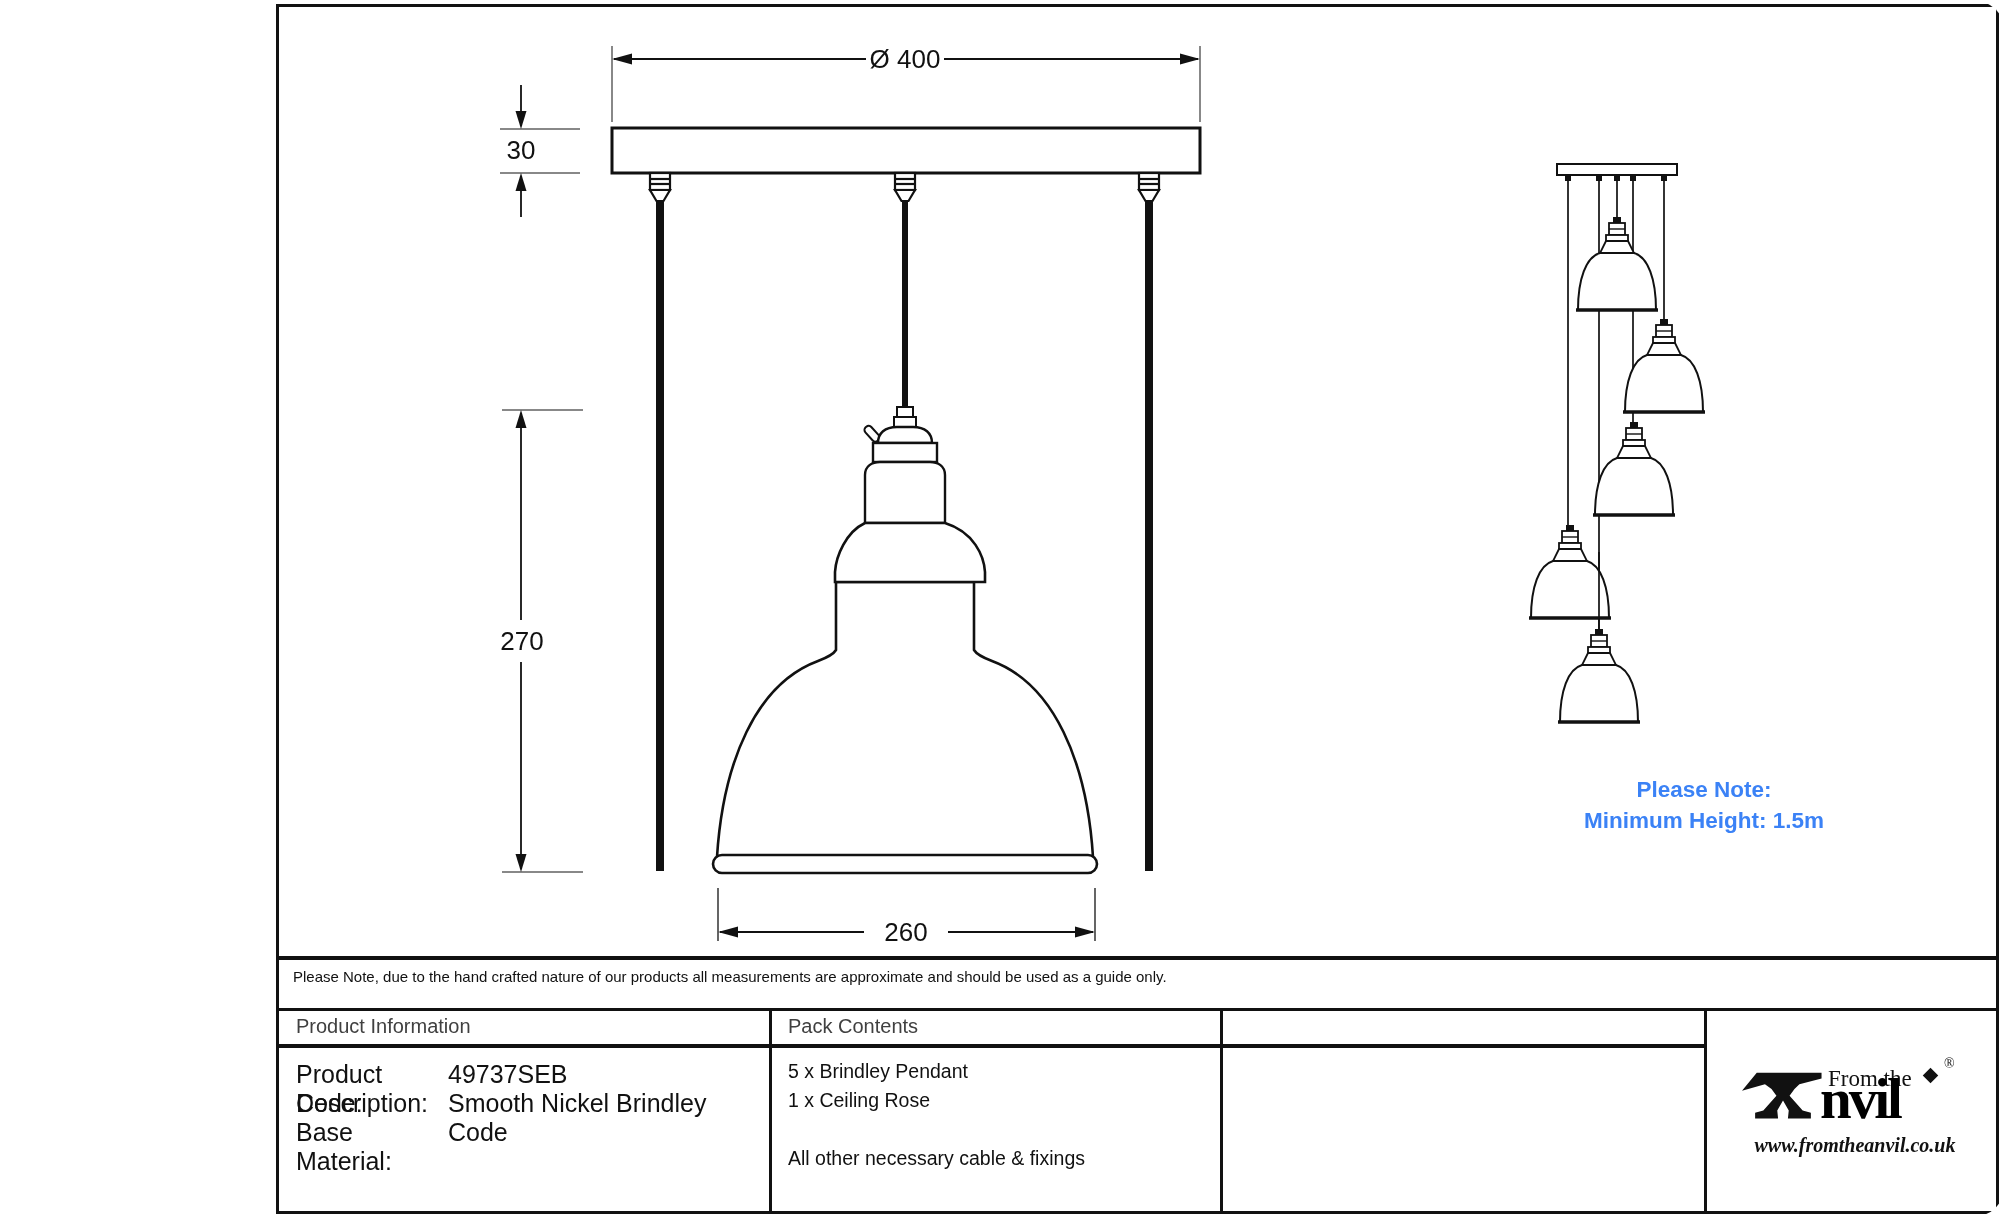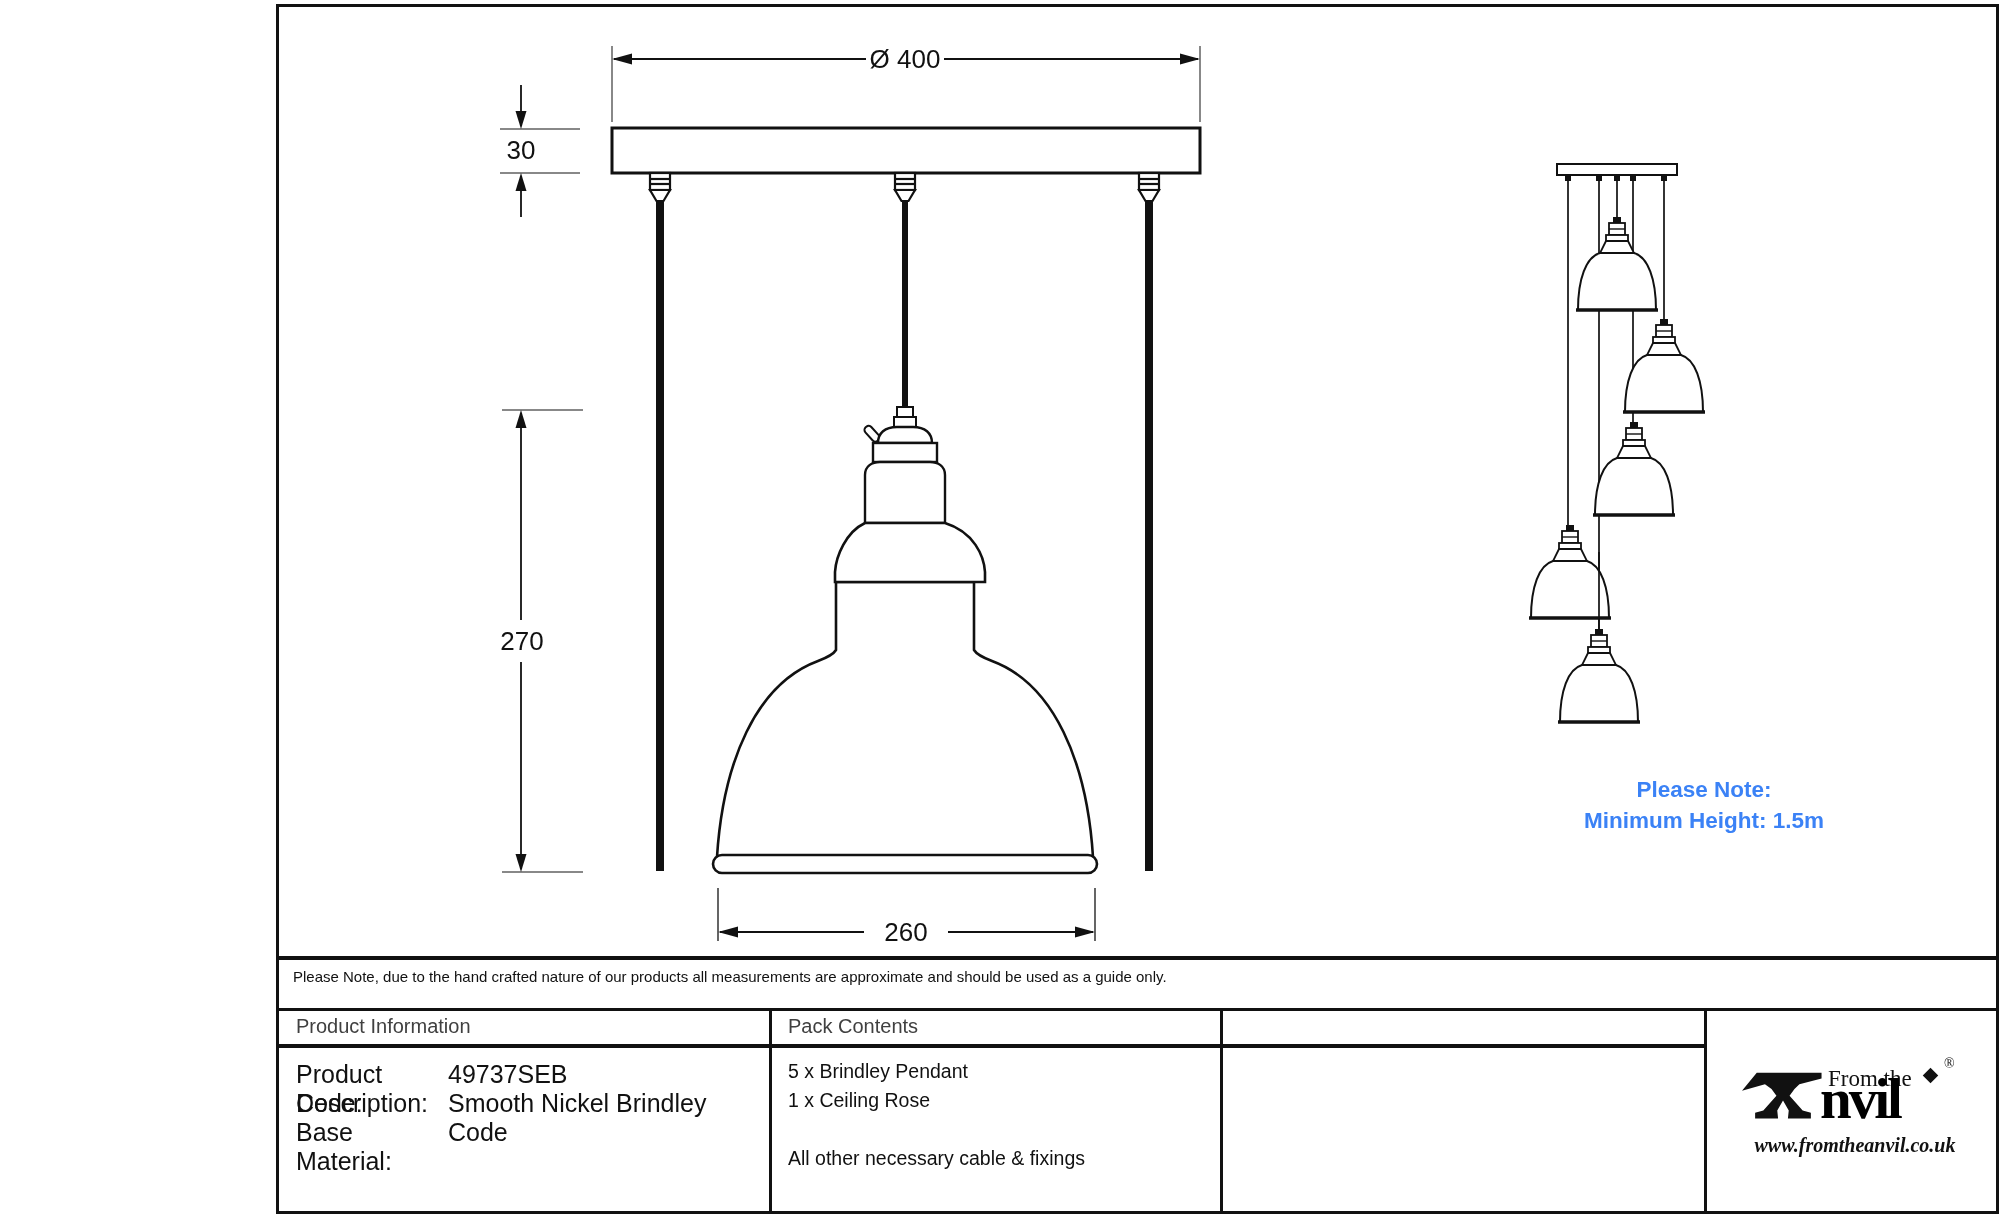--- a/index.html
+++ b/index.html
@@ -1,18 +1,18 @@
 <!DOCTYPE html>
 <html><head>
 <meta charset="utf-8">
 <style>
   * { margin:0; padding:0; box-sizing:border-box; }
   html,body { background:#ffffff; }
   body { font-family:"Liberation Sans", sans-serif; color:#111; }
-  .sheet { position:relative; width:2005px; height:1217px; background:#fff; overflow:hidden; }
+  .sheet { position:relative; width:2005px; height:1217px; background:#fff; overflow:hidden;border-radius:32px; }
   .frame { position:absolute; left:276px; top:4px; width:1723px; height:1210px; border:3px solid #111; }
   .drawing-svg { position:absolute; left:0; top:0; width:2005px; height:960px; }
   .hline, .vline { position:absolute; background:#111; }
   .note-block { position:absolute; left:1504px; top:774px; width:400px; text-align:center;
                 font-size:22.5px; font-weight:600; line-height:31px; color:#3b82f6; }
   .disclaimer { position:absolute; left:293px; top:968px; width:1500px; font-size:15px; color:#111; }
   .th { position:absolute; font-size:20px; color:#404040; }
   .info-rows { position:absolute; left:296px; top:1060px; width:460px; font-size:25px; }
   .info-row { display:flex; height:29px; align-items:flex-start; }
   .info-label { width:152px; flex:0 0 152px; }

